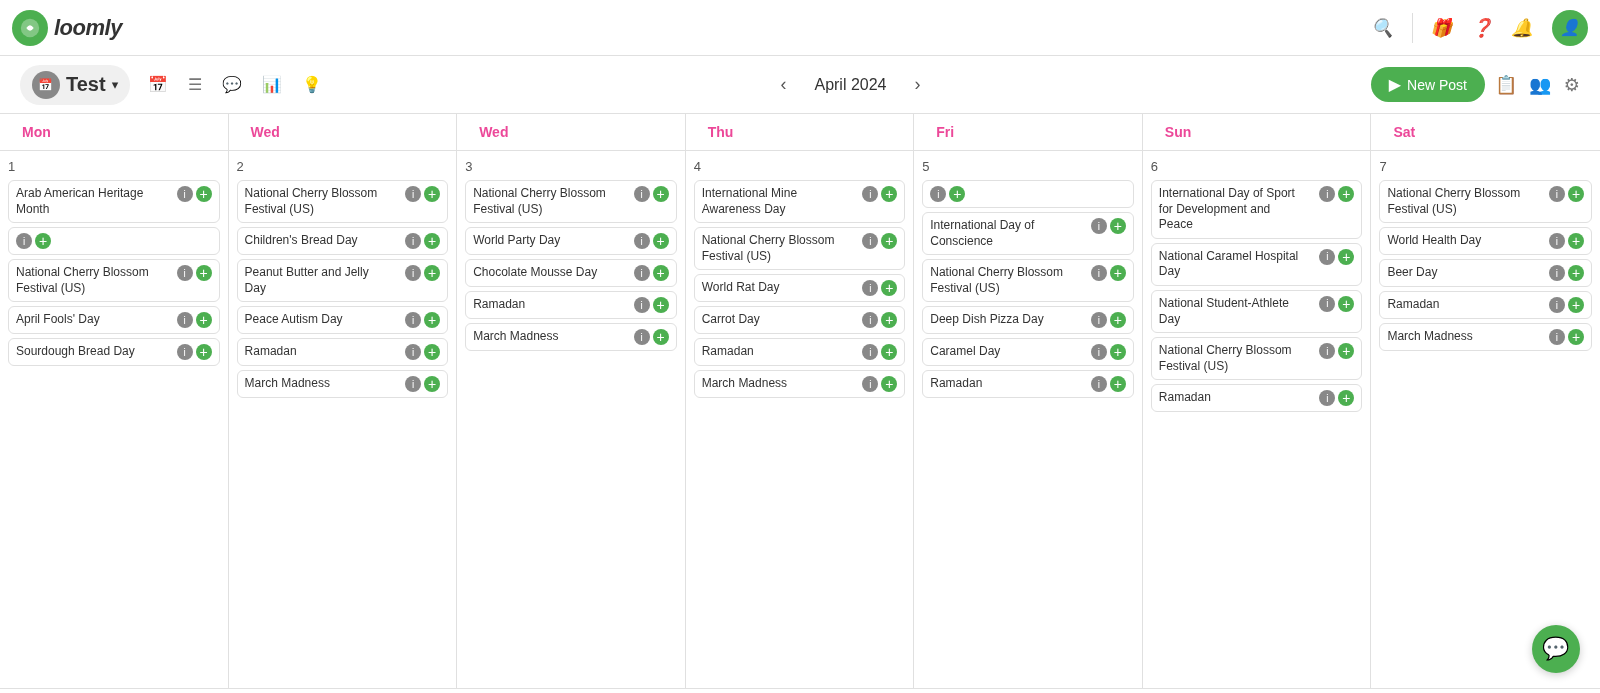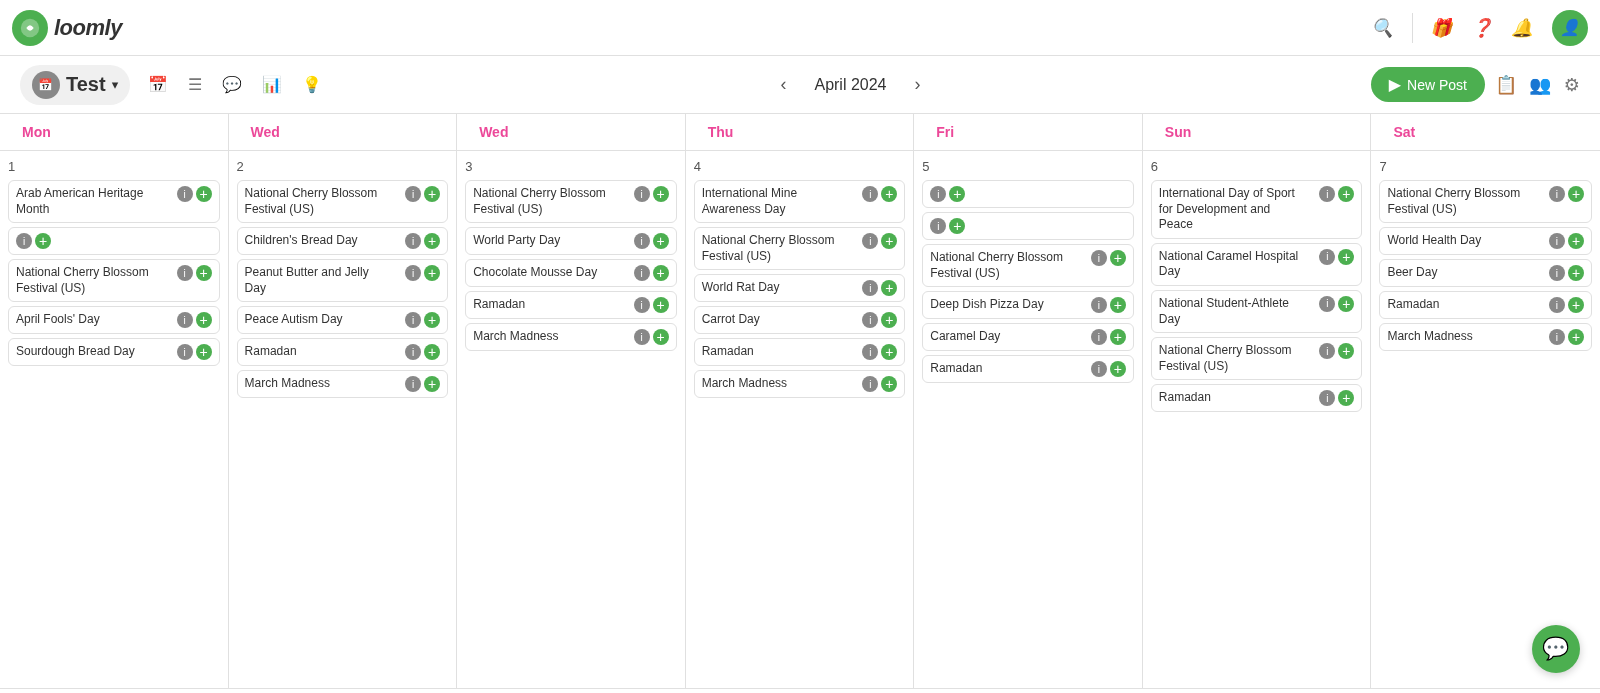--- a/index.html
+++ b/index.html
@@ -294,20 +294,21 @@
       </div>
       <div class="cal-day">
         <div class="day-number">5</div>
         <div class="event-item">
           <div class="event-actions">
             <div class="info-icon">i</div>
             <div class="plus-icon">+</div>
           </div>
         </div>
         <div class="event-item">
+          <span class="event-text">International Day of Conscience</span>
           <div class="event-actions">
             <div class="info-icon">i</div>
             <div class="plus-icon">+</div>
           </div>
         </div>
         <div class="event-item">
           <span class="event-text">National Cherry Blossom Festival (US)</span>
           <div class="event-actions">
             <div class="info-icon">i</div>
             <div class="plus-icon">+</div>

